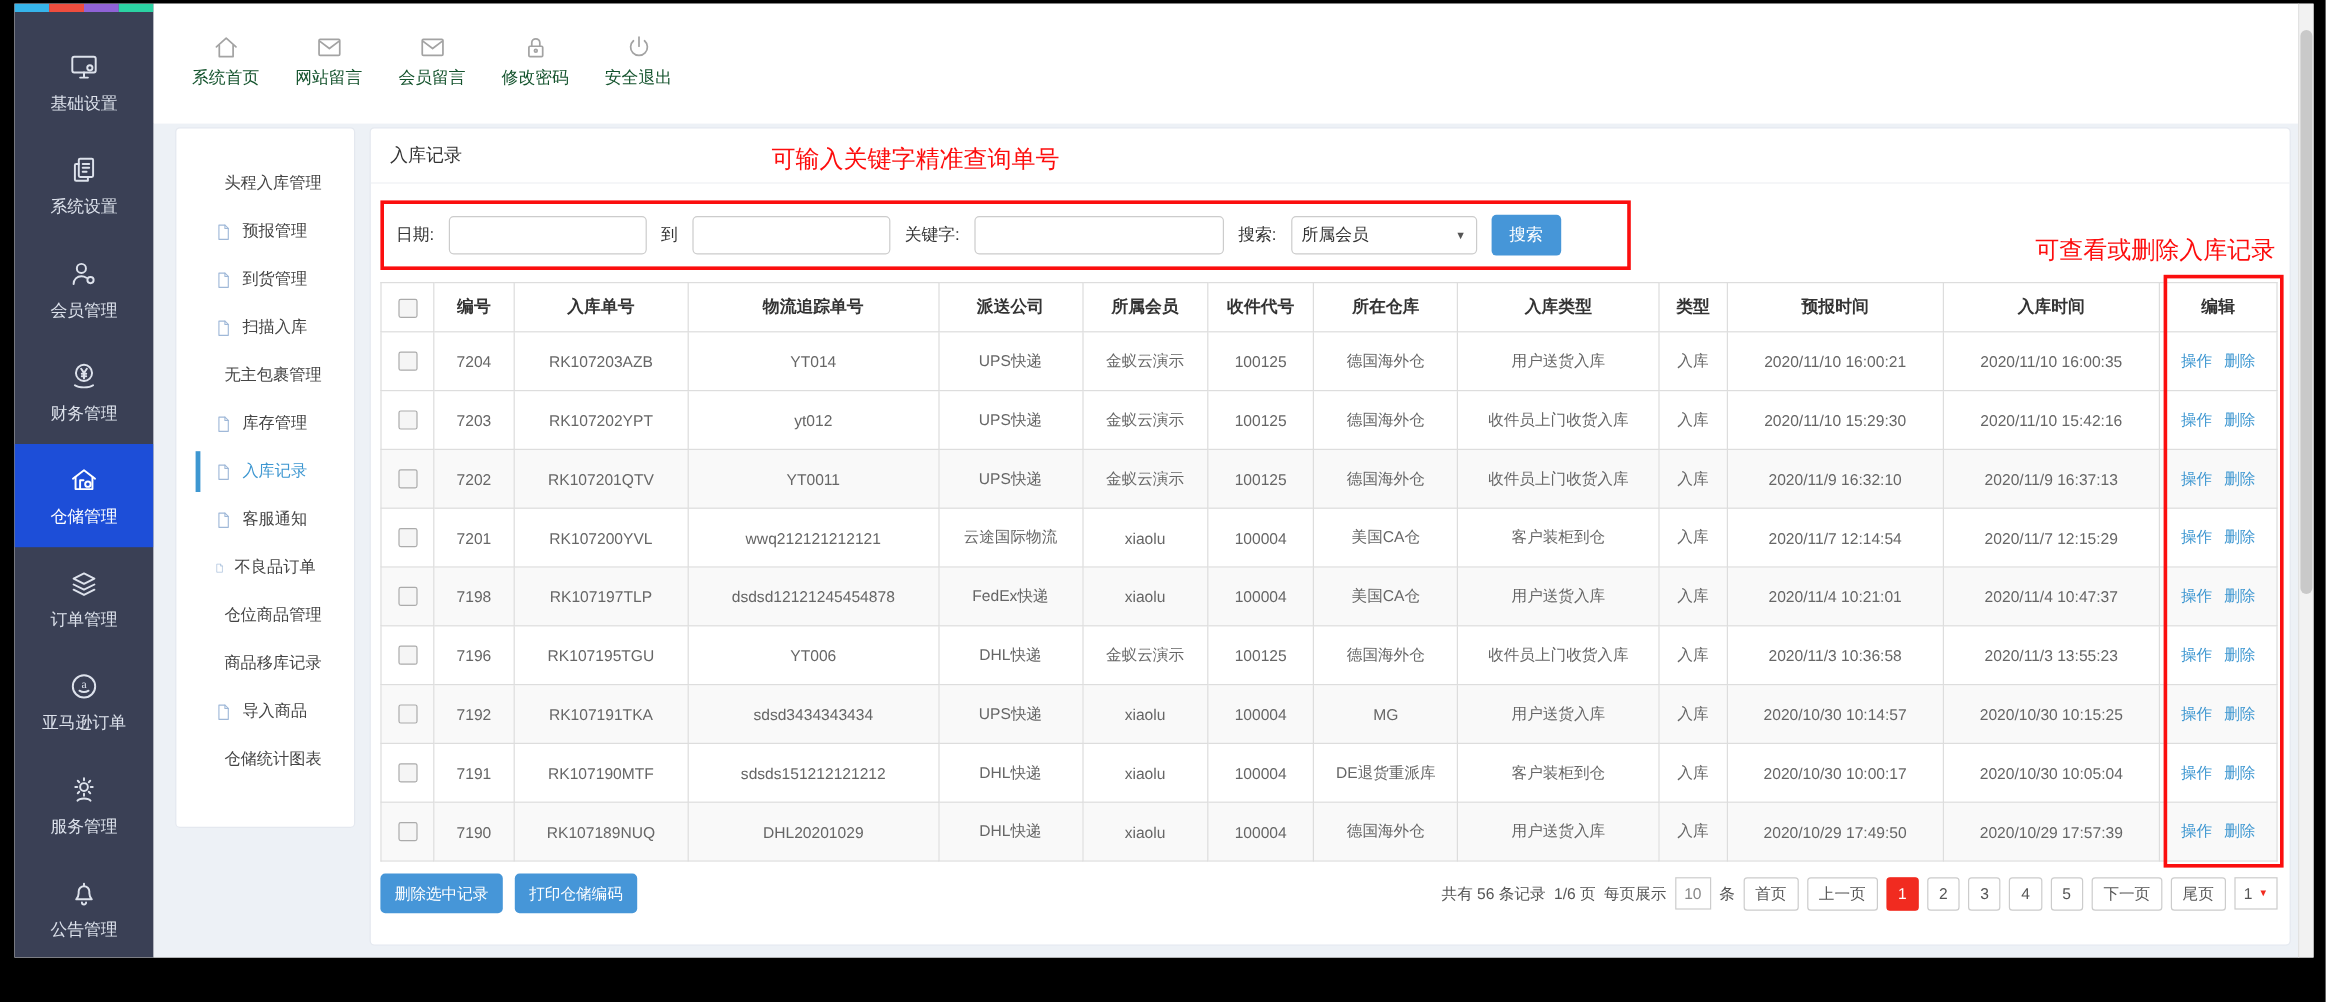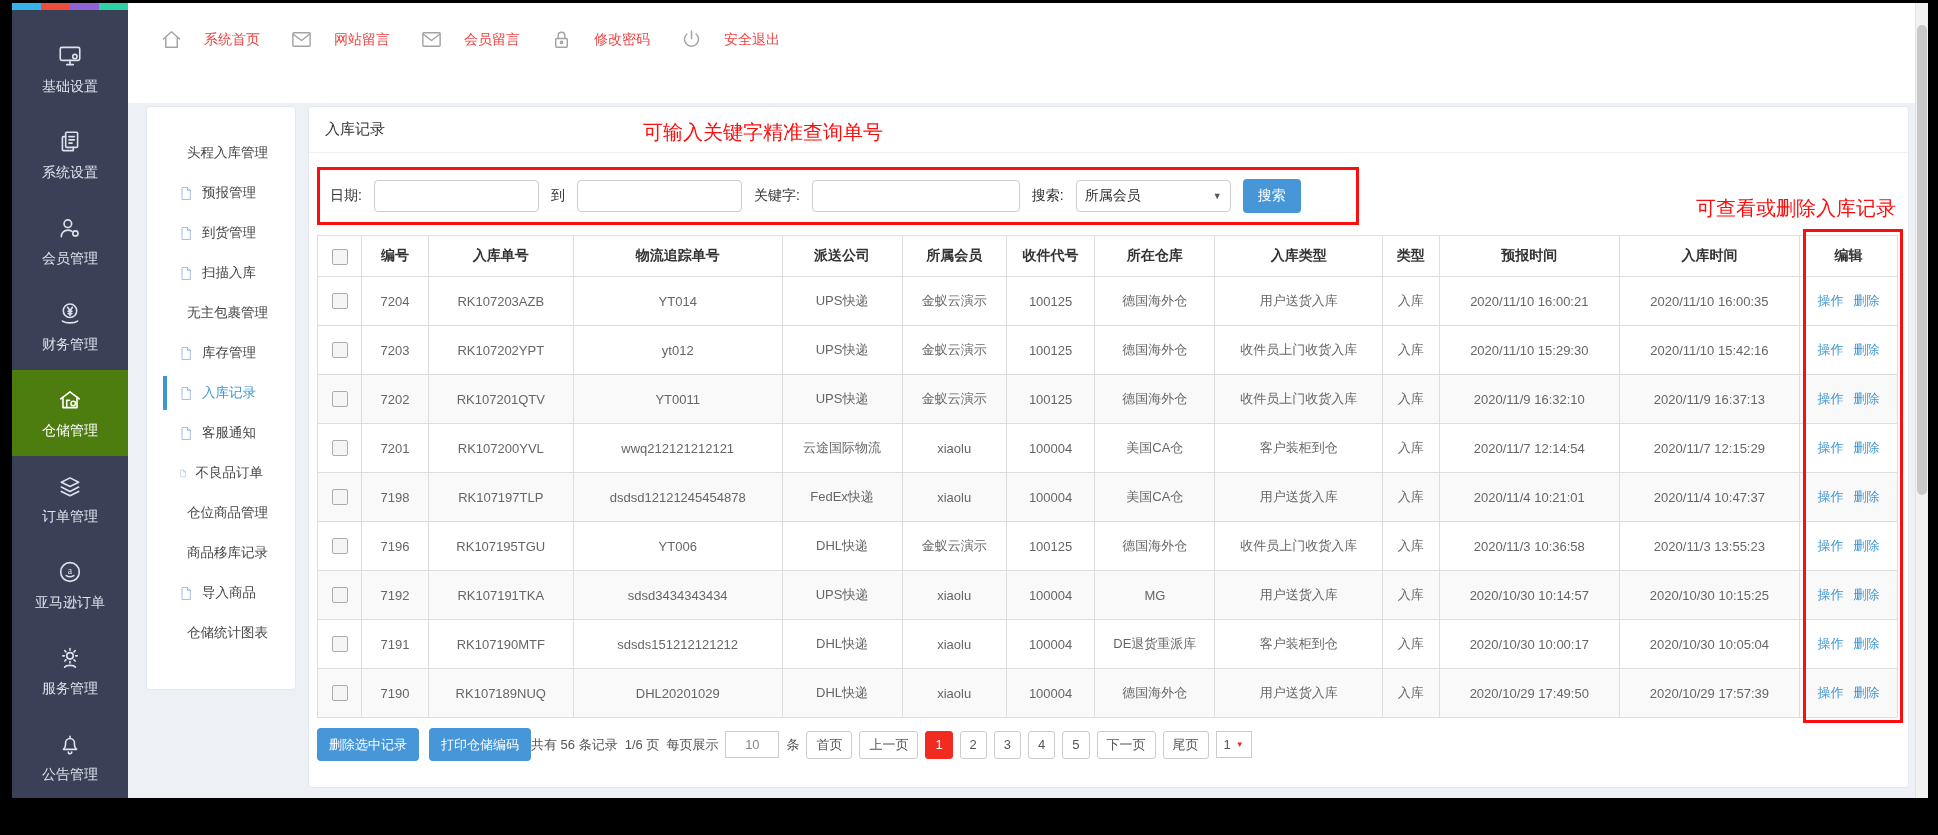--- a/index.html
+++ b/index.html
@@ -11,28 +11,28 @@
   .page{position:absolute;left:12px;top:3px;width:1916px;height:795px;background:#fff;display:flex;overflow:hidden;}
 
   
   .sidebar{width:116px;background:#3a4055;flex-shrink:0;display:flex;flex-direction:column;overflow:hidden;}
   .colorbar{display:flex;height:7px;width:100%;flex-shrink:0;}
   .colorbar span{flex:1;}
   .side-items{padding-top:16px;display:flex;flex-direction:column;}
   .side-item{height:86px;display:flex;flex-direction:column;align-items:center;justify-content:center;gap:9px;color:#dde2ec;cursor:pointer;}
   .side-item svg{width:26px;height:26px;}
   .side-item .lbl{font-size:14px;}
-  .side-item.active{background:#4d7c0f;color:#fff;}
+  .side-item.active{background:#1d4ed8;color:#fff;}
 
   
   .main-col{flex:1;display:flex;flex-direction:column;min-width:0;margin-right:13px;}
   .header{height:100px;background:#fff;display:flex;align-items:flex-start;justify-content:space-between;padding:0 26px 0 32px;flex-shrink:0;}
   .app-title{font-size:21px;color:#333;margin-top:31px;letter-spacing:1px;}
   .topnav{display:flex;gap:30px;margin-top:25px;}
-  .topnav-item{display:flex;flex-direction:row;align-items:center;gap:21px;color:#ef4444;font-size:14px;cursor:pointer;}
+  .topnav-item{display:flex;flex-direction:column;align-items:center;gap:5px;color:#14532d;font-size:14px;cursor:pointer;}
   .topnav-item svg{width:23px;height:23px;color:#a3a3a3;}
 
   .content{flex:1;background:#edf1f6;display:flex;gap:12px;padding:3px 6px 10px 18px;min-height:0;}
   .card{background:#fff;border:1px solid #e4e8ef;border-radius:4px;box-sizing:border-box;}
 
   
   .submenu-card{width:150px;flex-shrink:0;padding:10px 0 20px 0;align-self:flex-start;}
   .submenu{list-style:none;margin:16px;padding:0;font-family:Liberation Serif, serif;}
   .submenu li{position:relative;height:40px;display:flex;align-items:center;gap:8px;padding:0 16px;font-size:13.5px;color:#444;cursor:pointer;white-space:nowrap;}
   .submenu li svg{width:15px;height:15px;color:#9fb8d8;flex-shrink:0;}
@@ -61,27 +61,27 @@
   th,td{border:1px solid #ddd;text-align:center;overflow:hidden;white-space:nowrap;}
   th{height:38px;font-size:14px;color:#333;font-weight:bold;background:#fff;}
   td{height:46px;font-size:13px;color:#666;}
   tbody tr{background:#fff;}
   tbody tr:nth-child(2n+3){background:#f9f9f9;}
   .cb{width:14px;height:14px;border:1px solid #ababab;border-radius:2px;background:#f5f5f5;display:inline-block;vertical-align:middle;cursor:pointer;}
   .link{color:#3e97d1;cursor:pointer;margin:4px 5px;text-decoration:none;font-size:13px;}
   .edit-highlight{position:absolute;top:-6px;right:-5px;width:100px;height:calc(100% + 11px);border:3px solid #fb0e0e;pointer-events:none;box-sizing:border-box;}
 
   
-  .table-footer{display:flex;justify-content:flex-start;align-items:center;margin:10px 10px 0 8px;}
+  .table-footer{display:flex;justify-content:space-between;align-items:center;margin:10px 10px 0 8px;}
   .btns{display:flex;gap:10px;}
   .btn-blue{background:#4696d8;color:#fff;border:none;border-radius:4px;height:33px;padding:0 12px;font-size:13px;cursor:pointer;}
   .pagination{display:flex;align-items:center;gap:7px;font-size:13px;color:#555;white-space:nowrap;}
   .pg-box{border:1px solid #ccc;border-radius:3px;height:28px;display:flex;align-items:center;justify-content:center;padding:0 9px;background:#fff;cursor:pointer;box-sizing:border-box;}
   .pg-box.active{background:#f12b20;color:#fff;border-color:#f12b20;}
-  .pp-box{border:1px solid #ccc;width:54px;height:27px;display:flex;align-items:center;justify-content:center;background:#fff;box-sizing:border-box;color:#888;}
+  .pp-box{border:1px solid #ccc;width:30px;height:27px;display:flex;align-items:center;justify-content:center;background:#fff;box-sizing:border-box;color:#888;}
   .jumpbox{border:1px solid #ccc;height:27px;display:flex;align-items:center;gap:5px;padding:0 7px;background:#fff;box-sizing:border-box;cursor:pointer;}
   .jumpbox .arrow{font-size:8px;color:#f12b20;}
 
   
   .scrollbar{position:absolute;right:0;top:0;width:13px;height:100%;background:#f2f2f2;border-left:1px solid #e2e2e2;box-sizing:border-box;}
   .scroll-thumb{position:absolute;left:1px;right:1px;top:22px;height:470px;background:#c9c9c9;border-radius:6px;}
 </style>
 </head>
 <body>
 

